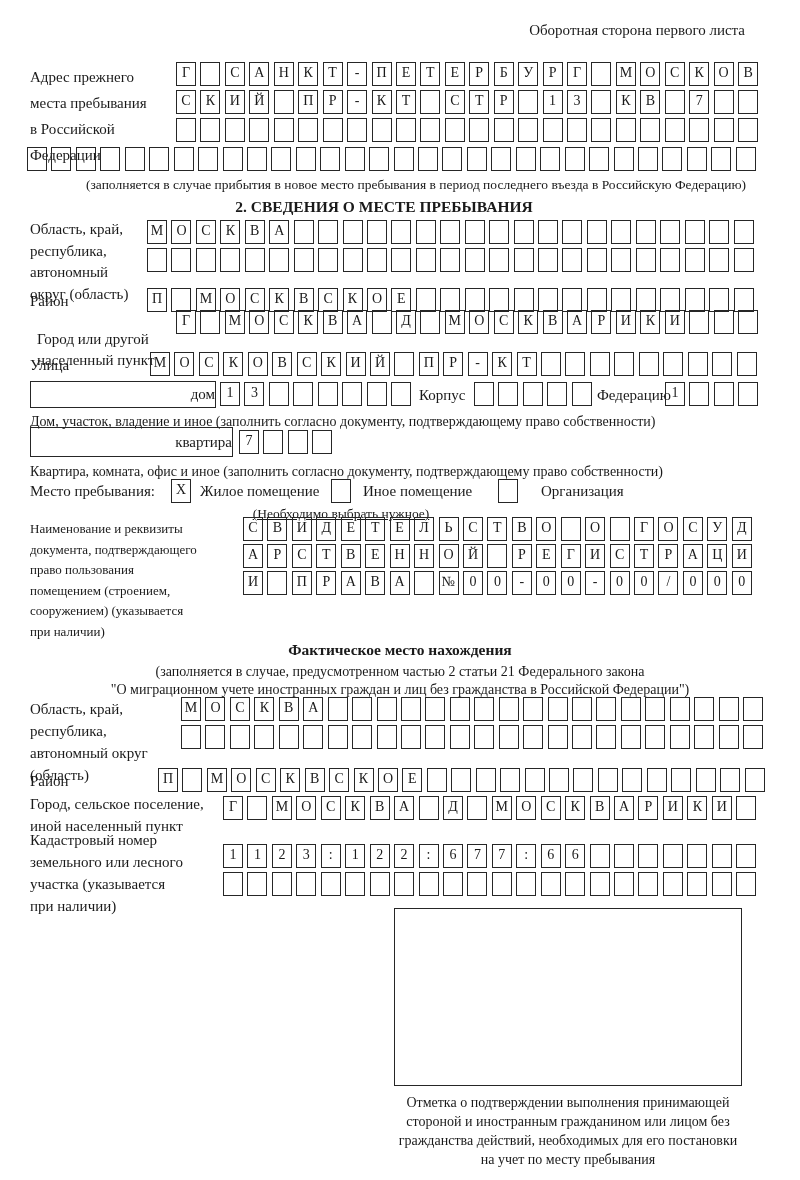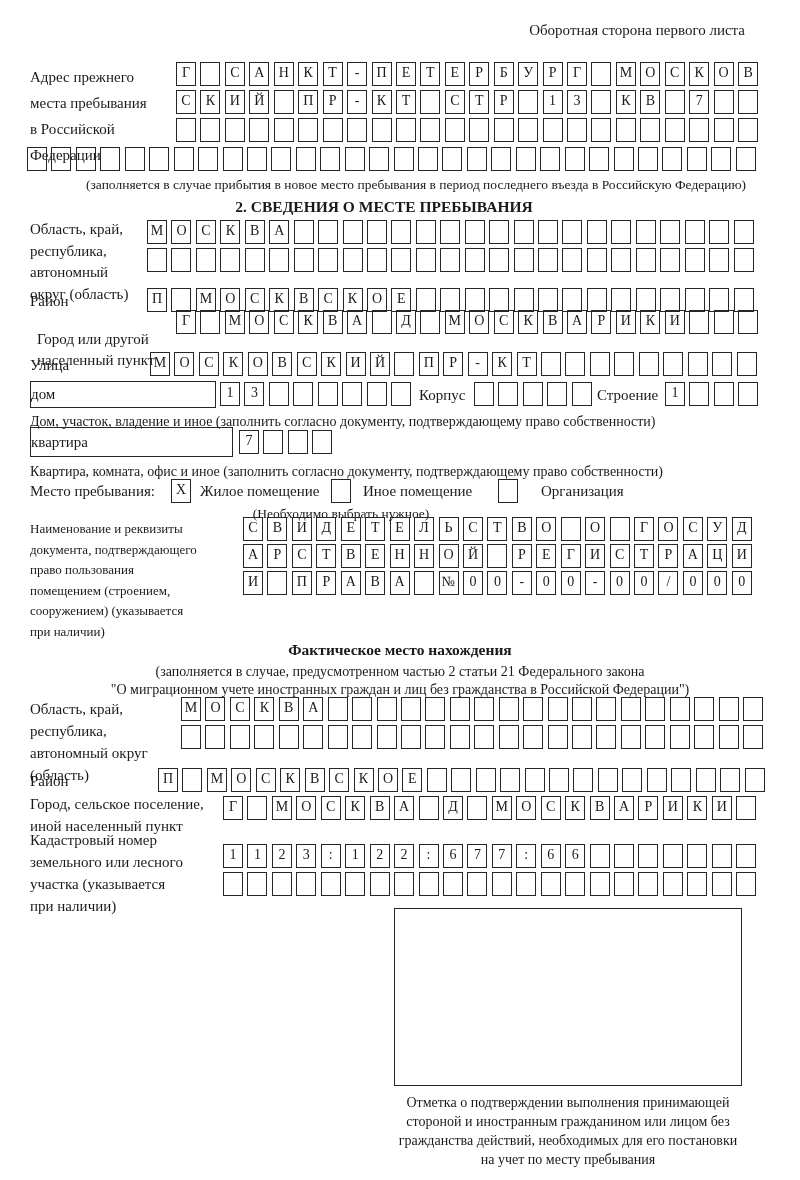--- a/index.html
+++ b/index.html
@@ -40,21 +40,21 @@
     vertical-align:top;
     overflow:hidden;
   }
   .cell.abs{position:absolute;margin:0;}
   .wide-box{
     position:absolute;
     box-sizing:border-box;
     border:1.6px solid #262626;
     text-align:center;
     font-size:15px;
-    display:flex;align-items:center;justify-content:flex-start;
+    display:flex;align-items:center;justify-content:flex-end;
   }
   .stamp{
     position:absolute;
     box-sizing:border-box;
     border:1.8px solid #262626;
     background:#fff;
   }
 </style>
 </head>
 <body>
@@ -91,40 +91,40 @@
 
   <div class="t" style="top:355px;left:30px;">Улица</div>
   <div class="row" style="left:150px;top:352px"><span class="cell">М</span><span class="cell">О</span><span class="cell">С</span><span class="cell">К</span><span class="cell">О</span><span class="cell">В</span><span class="cell">С</span><span class="cell">К</span><span class="cell">И</span><span class="cell">Й</span><span class="cell"></span><span class="cell">П</span><span class="cell">Р</span><span class="cell">-</span><span class="cell">К</span><span class="cell">Т</span><span class="cell"></span><span class="cell"></span><span class="cell"></span><span class="cell"></span><span class="cell"></span><span class="cell"></span><span class="cell"></span><span class="cell"></span><span class="cell"></span></div>
 
   <div class="wide-box" style="left:30px;top:381px;width:186px;height:27px;">
     <span>дом</span>
   </div>
   <div class="row" style="left:220px;top:382px"><span class="cell">1</span><span class="cell">3</span><span class="cell"></span><span class="cell"></span><span class="cell"></span><span class="cell"></span><span class="cell"></span><span class="cell"></span></div>
   <div class="t" style="top:385px;left:419px;text-align:center;">Корпус</div>
   <div class="row" style="left:474px;top:382px"><span class="cell"></span><span class="cell"></span><span class="cell"></span><span class="cell"></span><span class="cell"></span></div>
-  <div class="t" style="top:385px;left:597px;">Строение</div>
+  <div class="t" style="top:385px;left:597px;">Федерацию</div>
   <div class="row" style="left:665px;top:382px"><span class="cell">1</span><span class="cell"></span><span class="cell"></span><span class="cell"></span></div>
   <div class="t md" style="top:411px;left:30px;width:760px;">Дом, участок, владение и иное (заполнить согласно документу, подтверждающему право собственности)</div>
 
   <div class="wide-box" style="left:30px;top:427px;width:203px;height:30px;">
     <span>квартира</span>
   </div>
   <div class="row" style="left:239px;top:430px"><span class="cell">7</span><span class="cell"></span><span class="cell"></span><span class="cell"></span></div>
   <div class="t md" style="top:461px;left:30px;width:760px;">Квартира, комната, офис и иное (заполнить согласно документу, подтверждающему право собственности)</div>
 
   <div style="position:absolute;left:30px;top:479px;width:740px;height:26px;">
     <span class="t" style="left:0;top:2px;">Место пребывания:</span>
     <span class="cell abs" style="left:141px;top:0;">X</span>
     <span class="t" style="left:170px;top:2px;">Жилое помещение</span>
     <span class="cell abs" style="left:301px;top:0;"></span>
     <span class="t" style="left:333px;top:2px;">Иное помещение</span>
     <span class="cell abs" style="left:468px;top:0;"></span>
     <span class="t" style="left:511px;top:2px;">Организация</span>
   </div>
-  <div class="t sm center" style="top:503px;left:0;width:650px;">(Необходимо выбрать нужное)</div>
+  <div class="t sm center" style="top:503px;left:0;width:650px;text-decoration:underline;">(Необходимо выбрать нужное)</div>
 
   <div class="t" style="top:519px;left:30px;width:210px;font-size:13px;line-height:20.5px;">Наименование и реквизиты
 документа, подтверждающего
 право пользования
 помещением (строением,
 сооружением) (указывается
 при наличии)</div>
   <div class="row" style="left:243px;top:517px"><span class="cell">С</span><span class="cell">В</span><span class="cell">И</span><span class="cell">Д</span><span class="cell">Е</span><span class="cell">Т</span><span class="cell">Е</span><span class="cell">Л</span><span class="cell">Ь</span><span class="cell">С</span><span class="cell">Т</span><span class="cell">В</span><span class="cell">О</span><span class="cell"></span><span class="cell">О</span><span class="cell"></span><span class="cell">Г</span><span class="cell">О</span><span class="cell">С</span><span class="cell">У</span><span class="cell">Д</span></div>
   <div class="row" style="left:243px;top:544px"><span class="cell">А</span><span class="cell">Р</span><span class="cell">С</span><span class="cell">Т</span><span class="cell">В</span><span class="cell">Е</span><span class="cell">Н</span><span class="cell">Н</span><span class="cell">О</span><span class="cell">Й</span><span class="cell"></span><span class="cell">Р</span><span class="cell">Е</span><span class="cell">Г</span><span class="cell">И</span><span class="cell">С</span><span class="cell">Т</span><span class="cell">Р</span><span class="cell">А</span><span class="cell">Ц</span><span class="cell">И</span></div>
   <div class="row" style="left:243px;top:571px"><span class="cell">И</span><span class="cell"></span><span class="cell">П</span><span class="cell">Р</span><span class="cell">А</span><span class="cell">В</span><span class="cell">А</span><span class="cell"></span><span class="cell">№</span><span class="cell">0</span><span class="cell">0</span><span class="cell">-</span><span class="cell">0</span><span class="cell">0</span><span class="cell">-</span><span class="cell">0</span><span class="cell">0</span><span class="cell">/</span><span class="cell">0</span><span class="cell">0</span><span class="cell">0</span></div>

